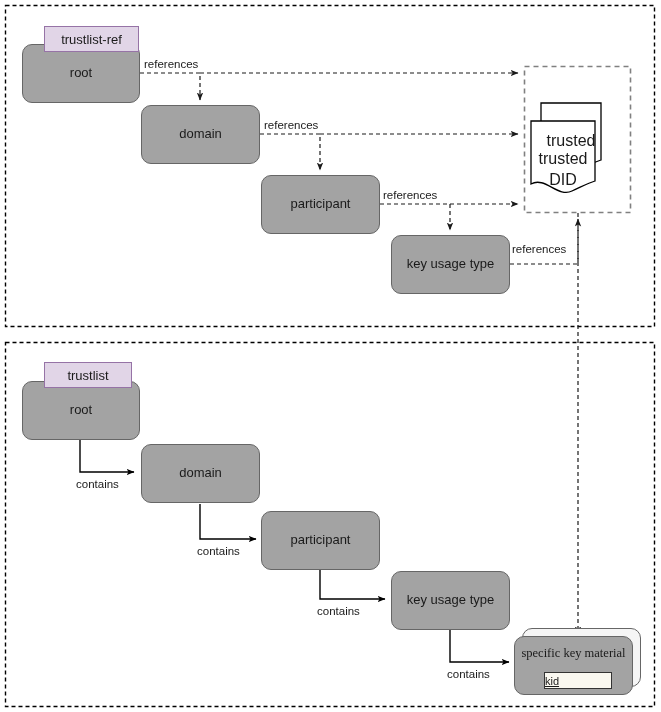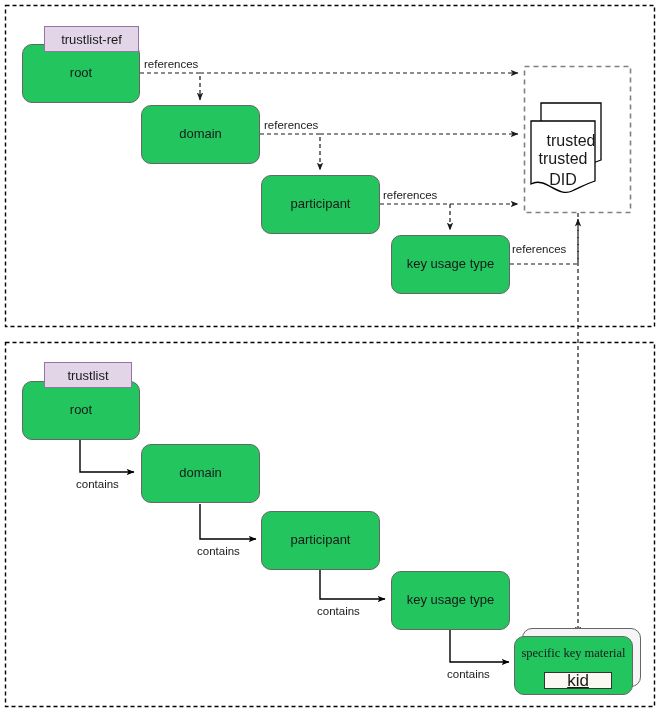--- a/index.html
+++ b/index.html
@@ -20,21 +20,21 @@
   #svg-layer {
     position: absolute;
     left: 0;
     top: 0;
     width: 661px;
     height: 712px;
   }
   .node {
     position: absolute;
     box-sizing: border-box;
-    background: #22c55e;
+    background: #a3a3a3;
     border: 1px solid #666666;
     border-radius: 10px;
     display: flex;
     align-items: center;
     justify-content: center;
     color: #1a1a1a;
     font-size: 13px;
     line-height: 1.25;
     text-align: left;
   }
@@ -75,22 +75,22 @@
     border: 1px solid #666666;
     border-radius: 10px;
   }
   .kid-box {
     position: absolute;
     box-sizing: border-box;
     background: #faf8f0;
     border: 1px solid #333333;
     display: flex;
     align-items: center;
-    justify-content: center;
-    font-size: 17px;
+    justify-content: flex-start;
+    font-size: 11px;
     color: #1a1a1a;
     text-decoration: underline;
   }
 </style>
 </head>
 <body>
 
 <div id="canvas">
 
   <svg id="svg-layer" viewBox="0 0 661 712" xmlns="http://www.w3.org/2000/svg">

